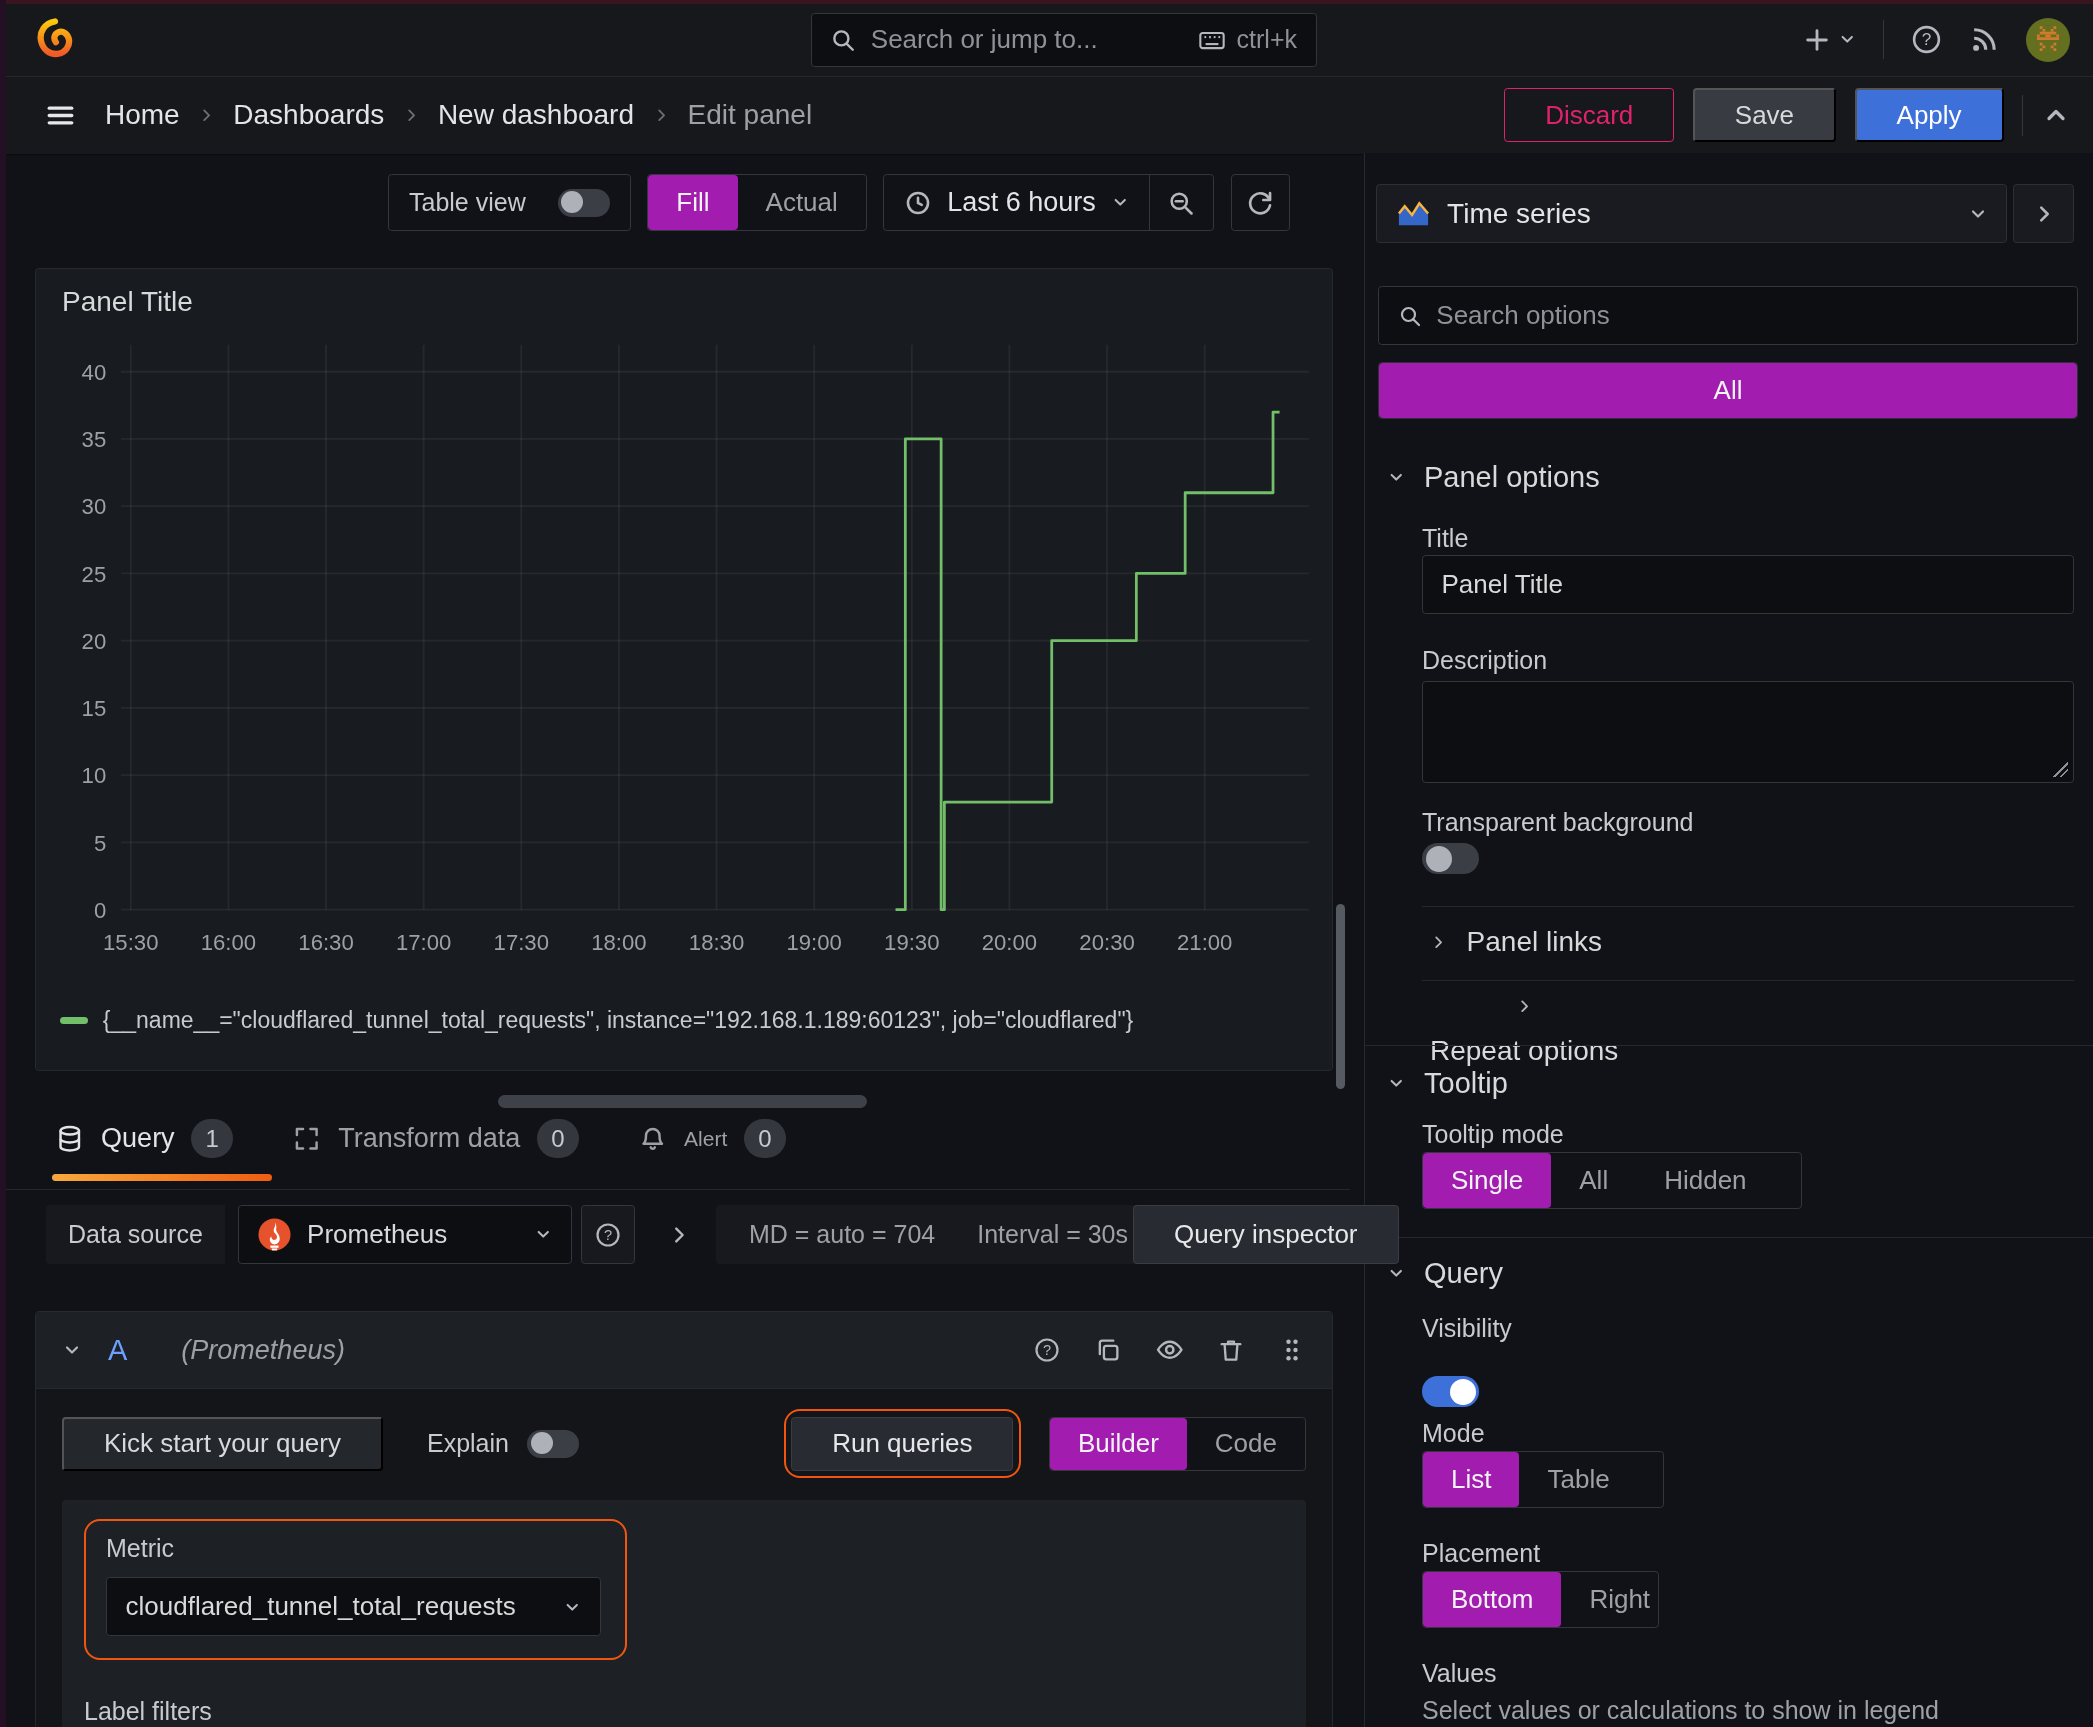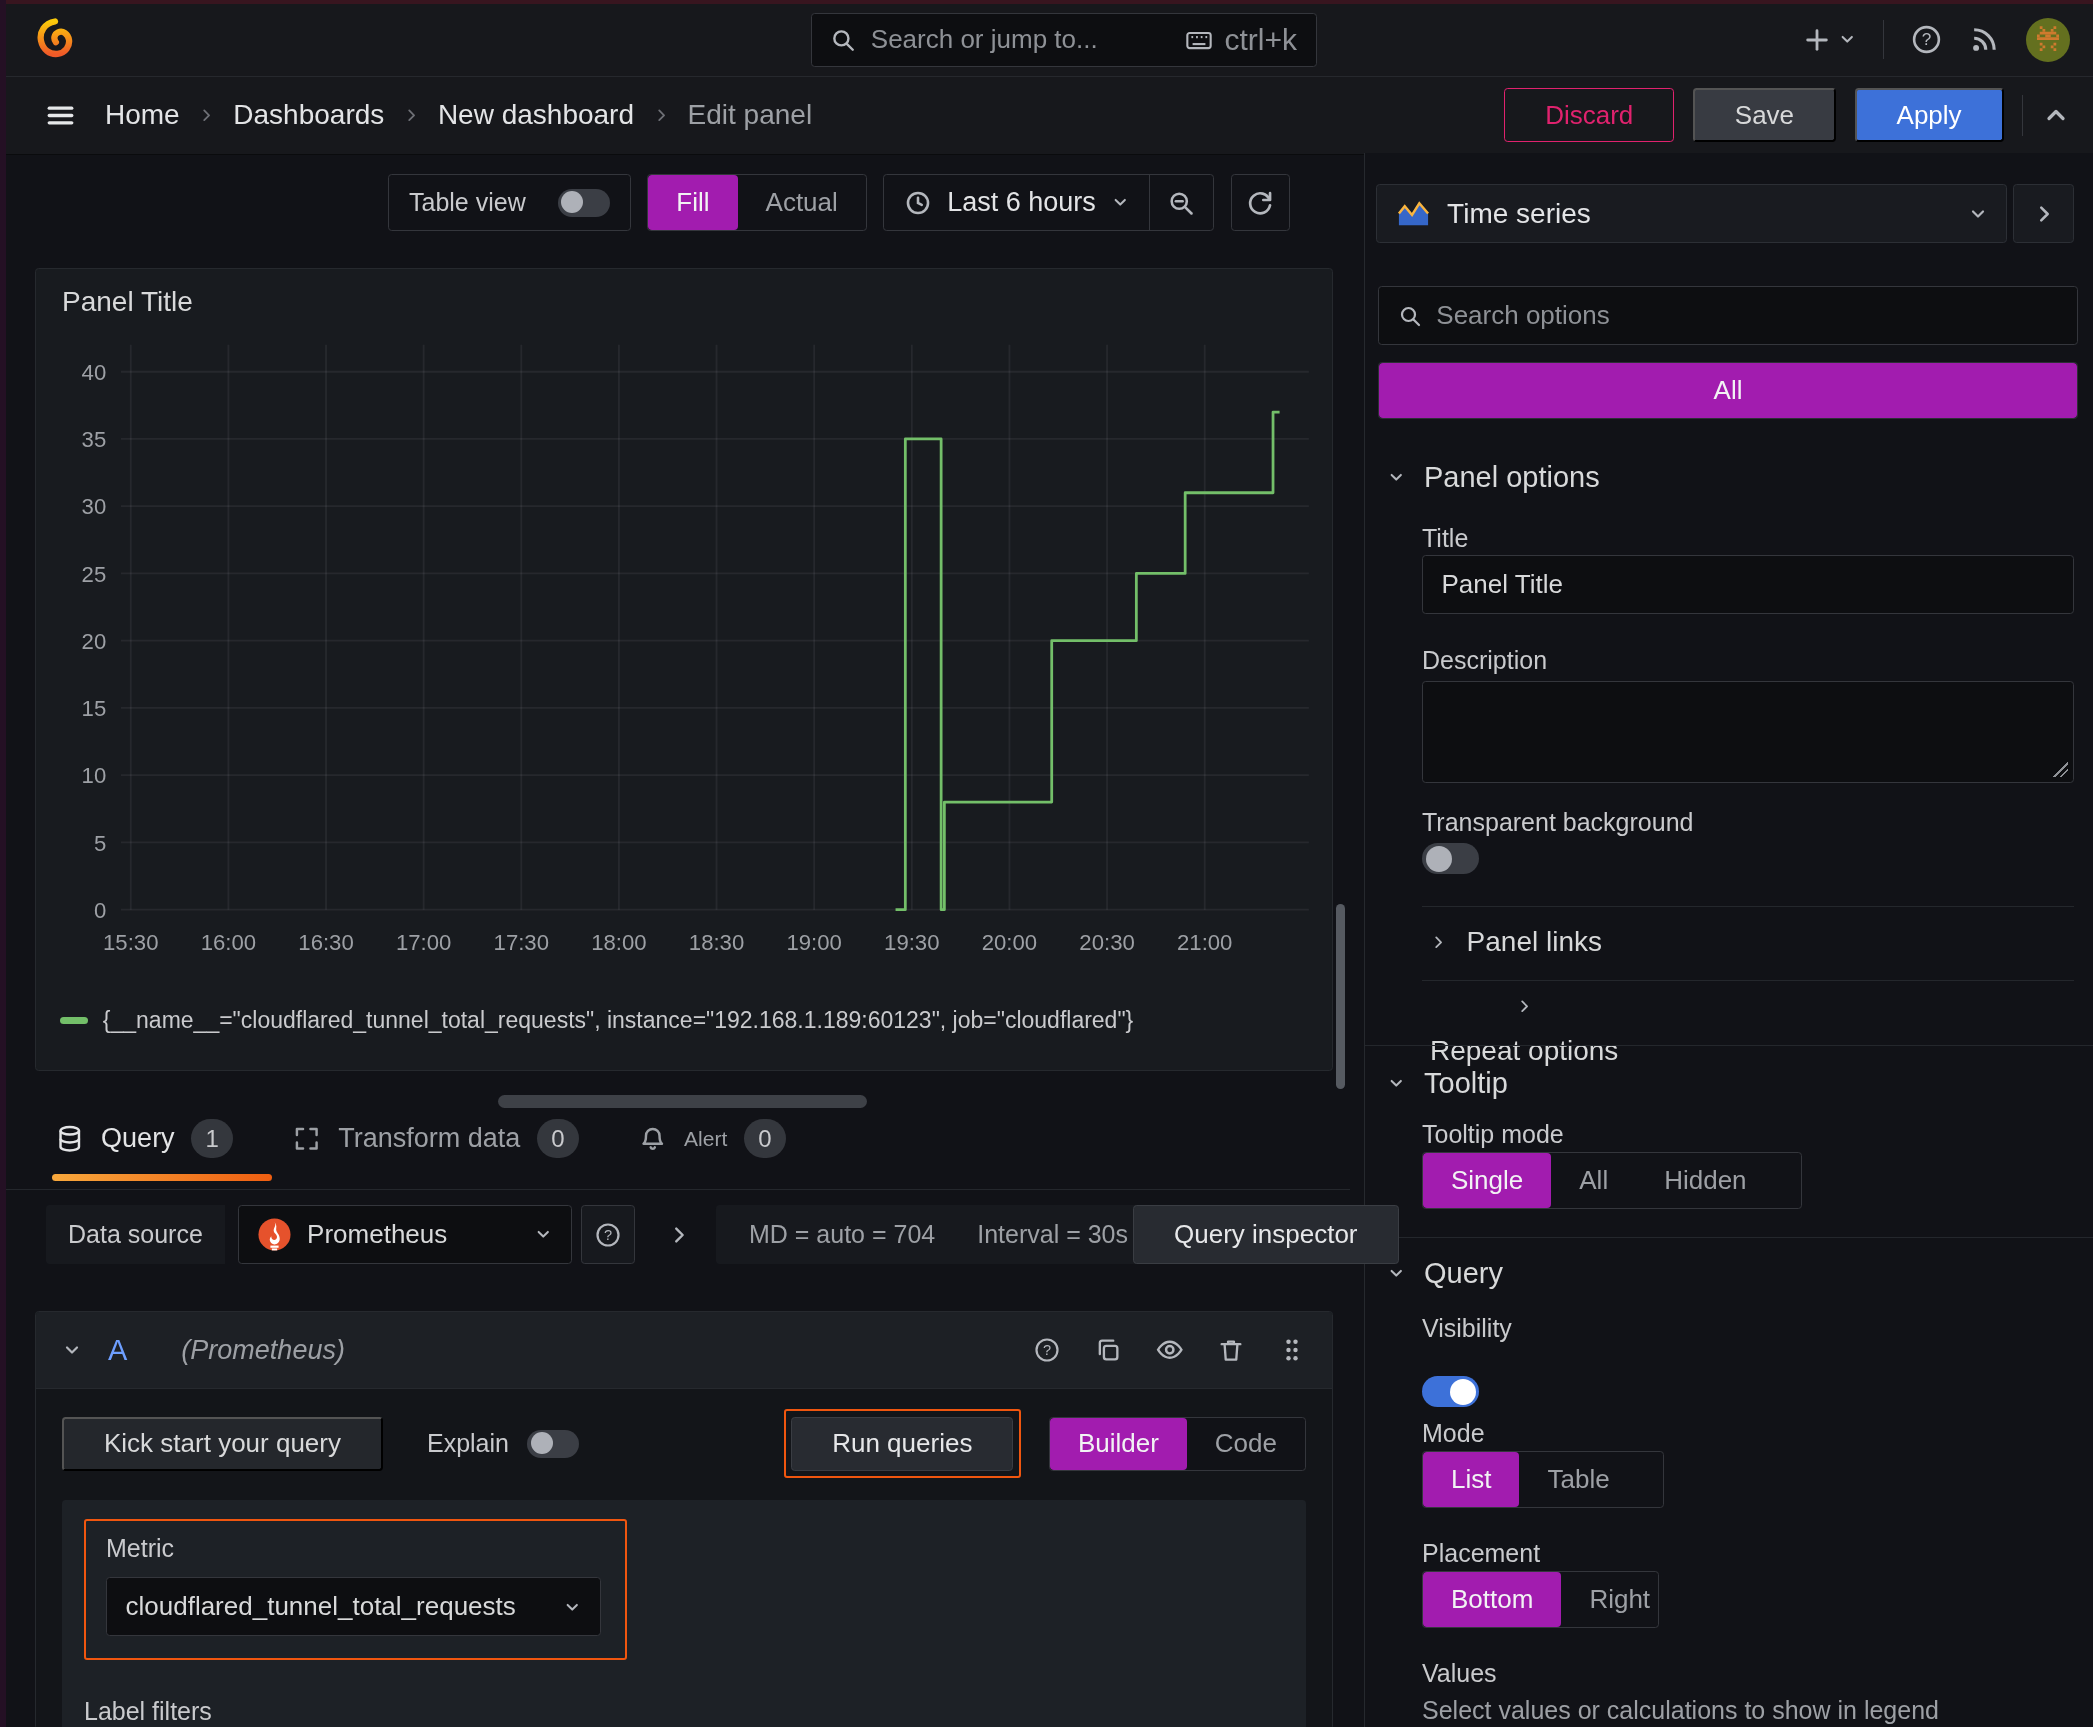--- a/index.html
+++ b/index.html
@@ -34,21 +34,21 @@
   .toggle.sm{width:52px;height:28px;}
   .toggle.sm .knob{width:22px;height:22px;}
   .lbl{font-size:25px;color:#c9cacd;}
   .dim{color:#9da0a5;}
   .sect{font-size:29px;color:#d8d9da;font-weight:500;display:flex;gap:18.5px;align-items:center;}
   .hr{height:0.9px;background:#24272c;}
   .badge{min-width:42px;height:39px;border-radius:19.4px;background:#34373d;color:#c9cacd;
     display:inline-flex;align-items:center;justify-content:center;font-size:24px;padding:0 11px;box-sizing:border-box;}
   .chev-end{margin-left:auto;}
   svg text.tick{fill:#9da0a5;font-size:24px;font-family:"Liberation Sans",sans-serif;}
-  .hl-orange{border:2.8px solid #f0560f;border-radius:3px;}
+  .hl-orange{border:2.8px solid #f0560f;border-radius:16px;}
   .resize-corner{position:absolute;right:5.5px;bottom:5.5px;width:16.6px;height:16.6px;
     background:linear-gradient(135deg,transparent 0 55%,#8e9196 55% 62%,transparent 62% 75%,#8e9196 75% 82%,transparent 82%);}
 </style>
 </head>
 <body>
 
 <div class="abs topstrip"></div>
 <div class="abs leftstrip"></div>
 
 <div class="abs topbar">
@@ -76,21 +76,21 @@
       <span class="ico">
         <svg width="28" height="28" viewBox="0 0 24 24">
             <rect x="2" y="6" width="20" height="13" rx="2" fill="none" stroke="currentColor" stroke-width="1.8"></rect>
             <line x1="6.5" y1="15.5" x2="17.5" y2="15.5" stroke="currentColor" stroke-width="1.8"></line>
             <line x1="5.5" y1="9.5" x2="7" y2="9.5" stroke="currentColor" stroke-width="1.8"></line>
             <line x1="9.5" y1="9.5" x2="11" y2="9.5" stroke="currentColor" stroke-width="1.8"></line>
             <line x1="13.5" y1="9.5" x2="15" y2="9.5" stroke="currentColor" stroke-width="1.8"></line>
             <line x1="17.5" y1="9.5" x2="19" y2="9.5" stroke="currentColor" stroke-width="1.8"></line>
           </svg>
       </span>
-      <span style="font-size:30px;">ctrl+k</span>
+      <span style="font-size:25px;">ctrl+k</span>
     </span>
   </div>
 
   <div class="abs row" style="right:24px;top:0;height:72px;gap:26px;">
     <span class="row" style="gap:7.4px;">
       <span class="ico">
         <svg width="28" height="28" viewBox="0 0 24 24">
             <line x1="12" y1="4" x2="12" y2="20" stroke="currentColor" stroke-width="2.4" stroke-linecap="round"></line>
             <line x1="4" y1="12" x2="20" y2="12" stroke="currentColor" stroke-width="2.4" stroke-linecap="round"></line>
           </svg>

